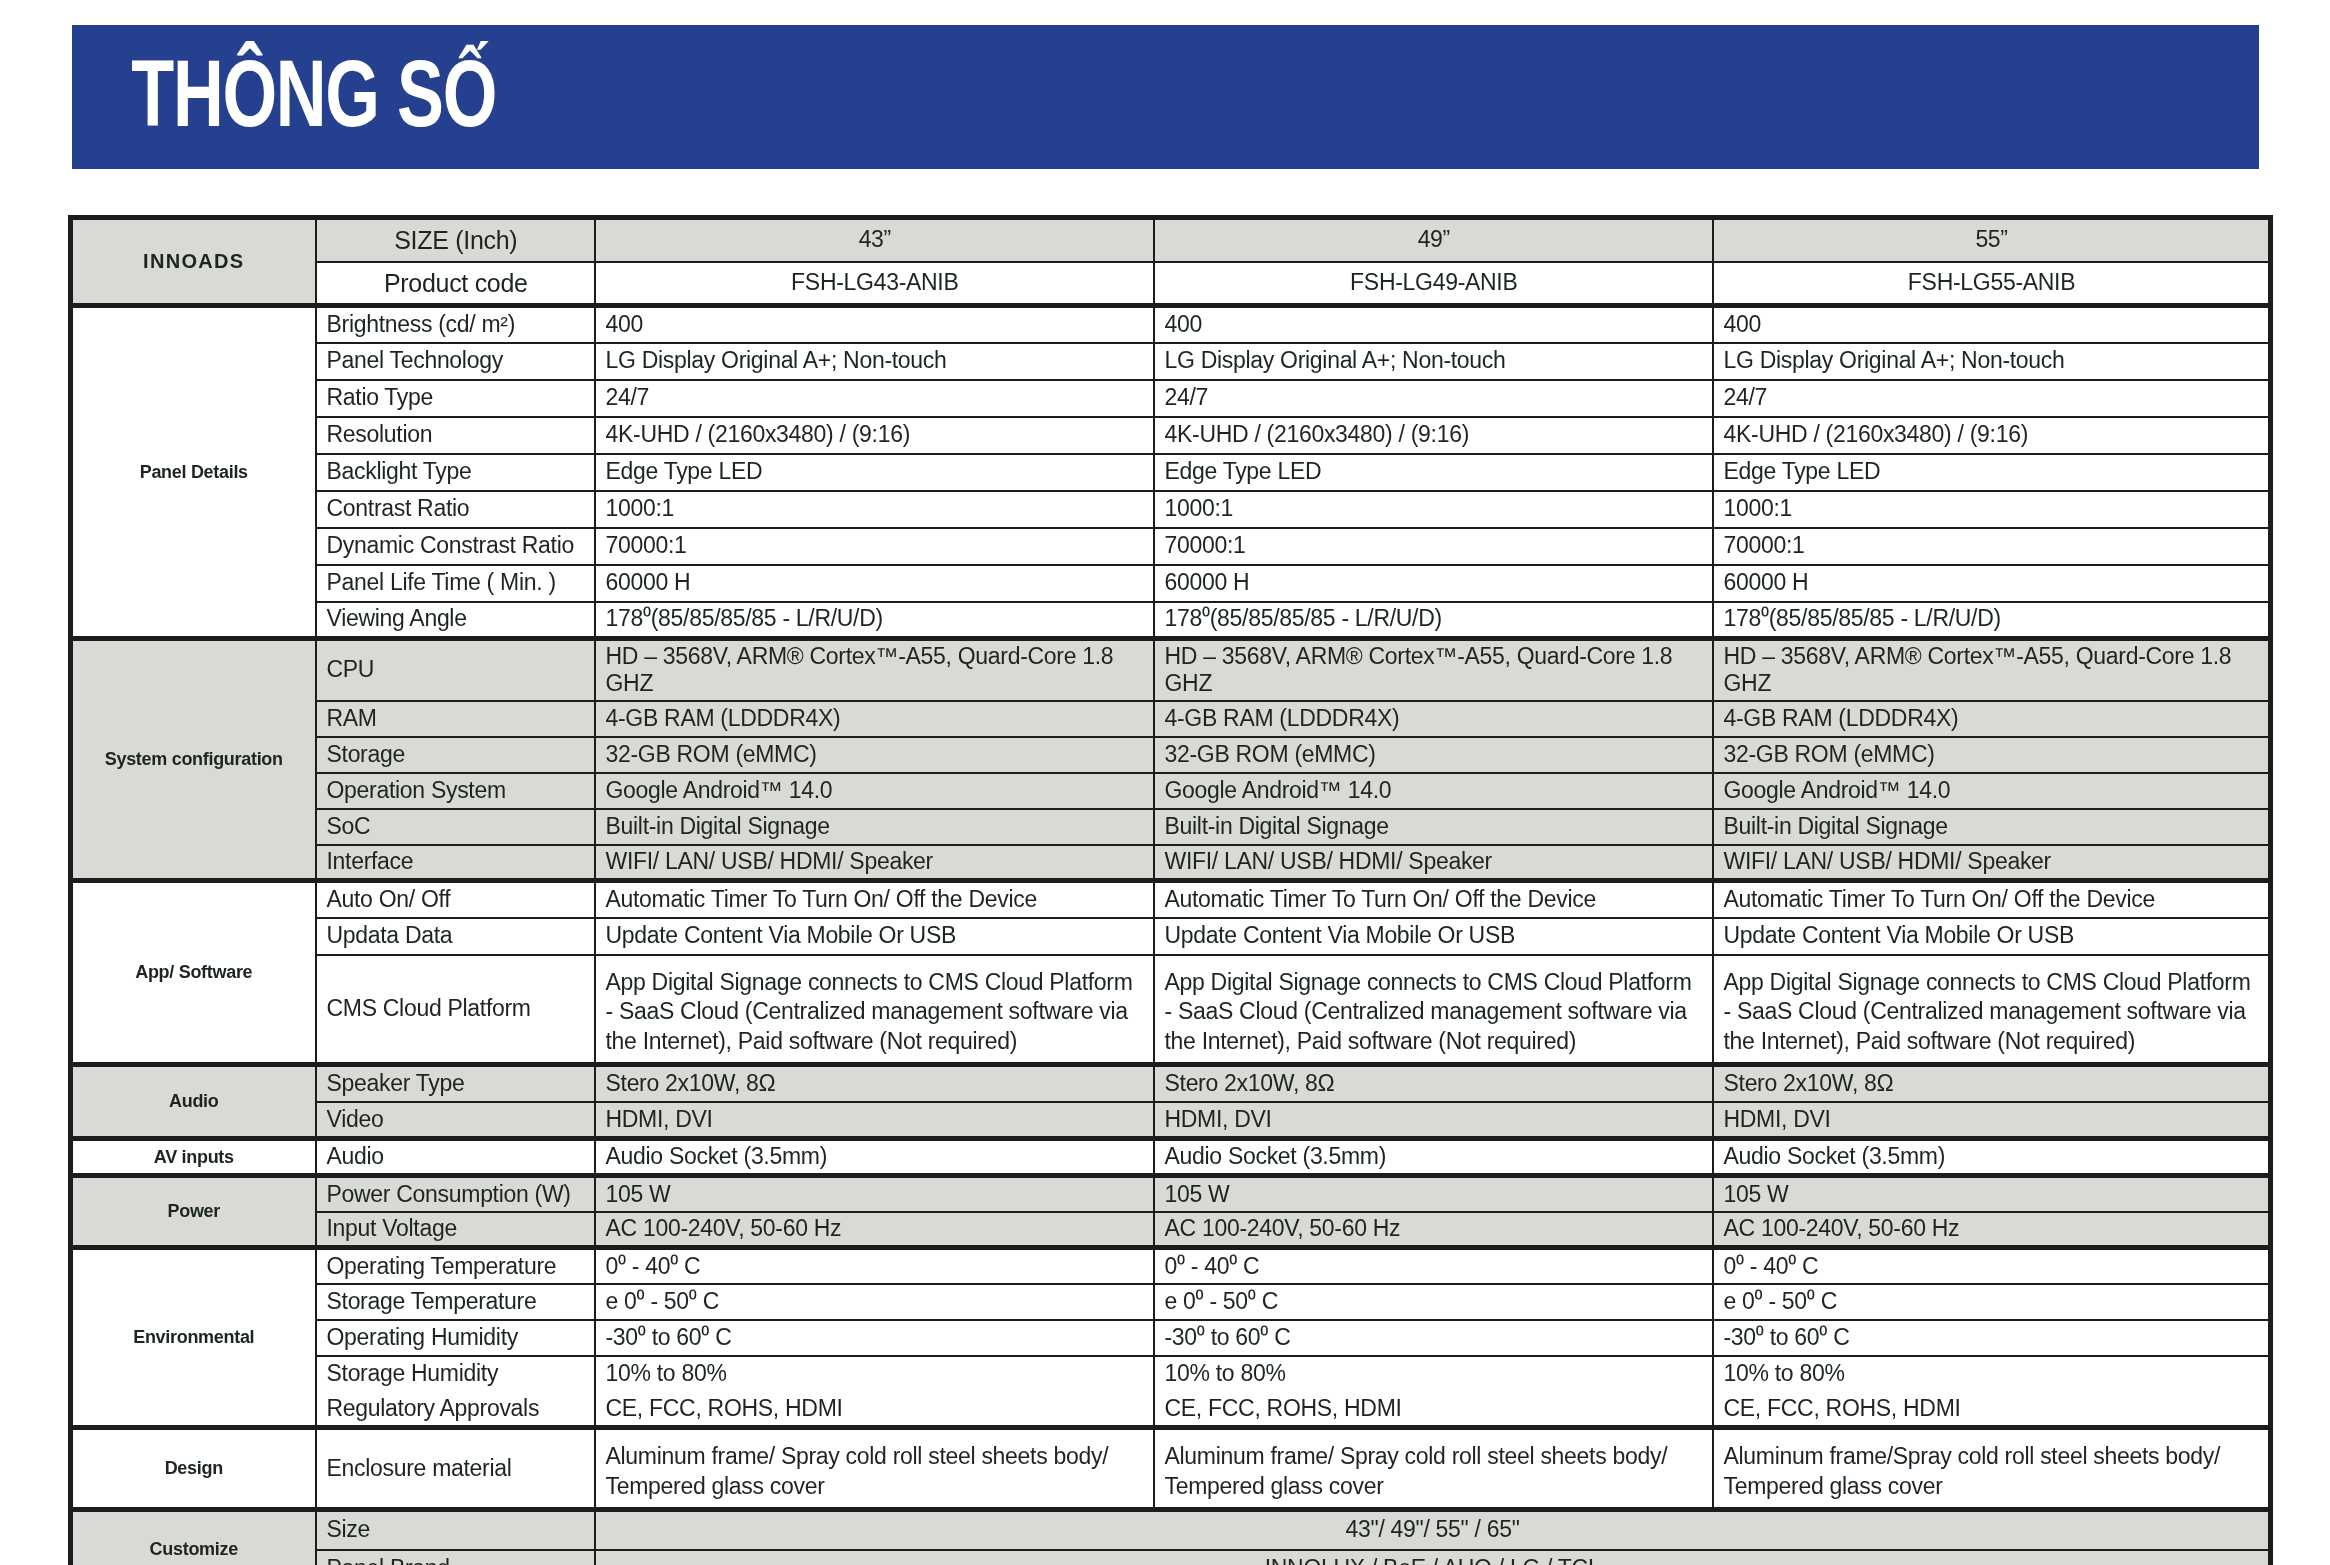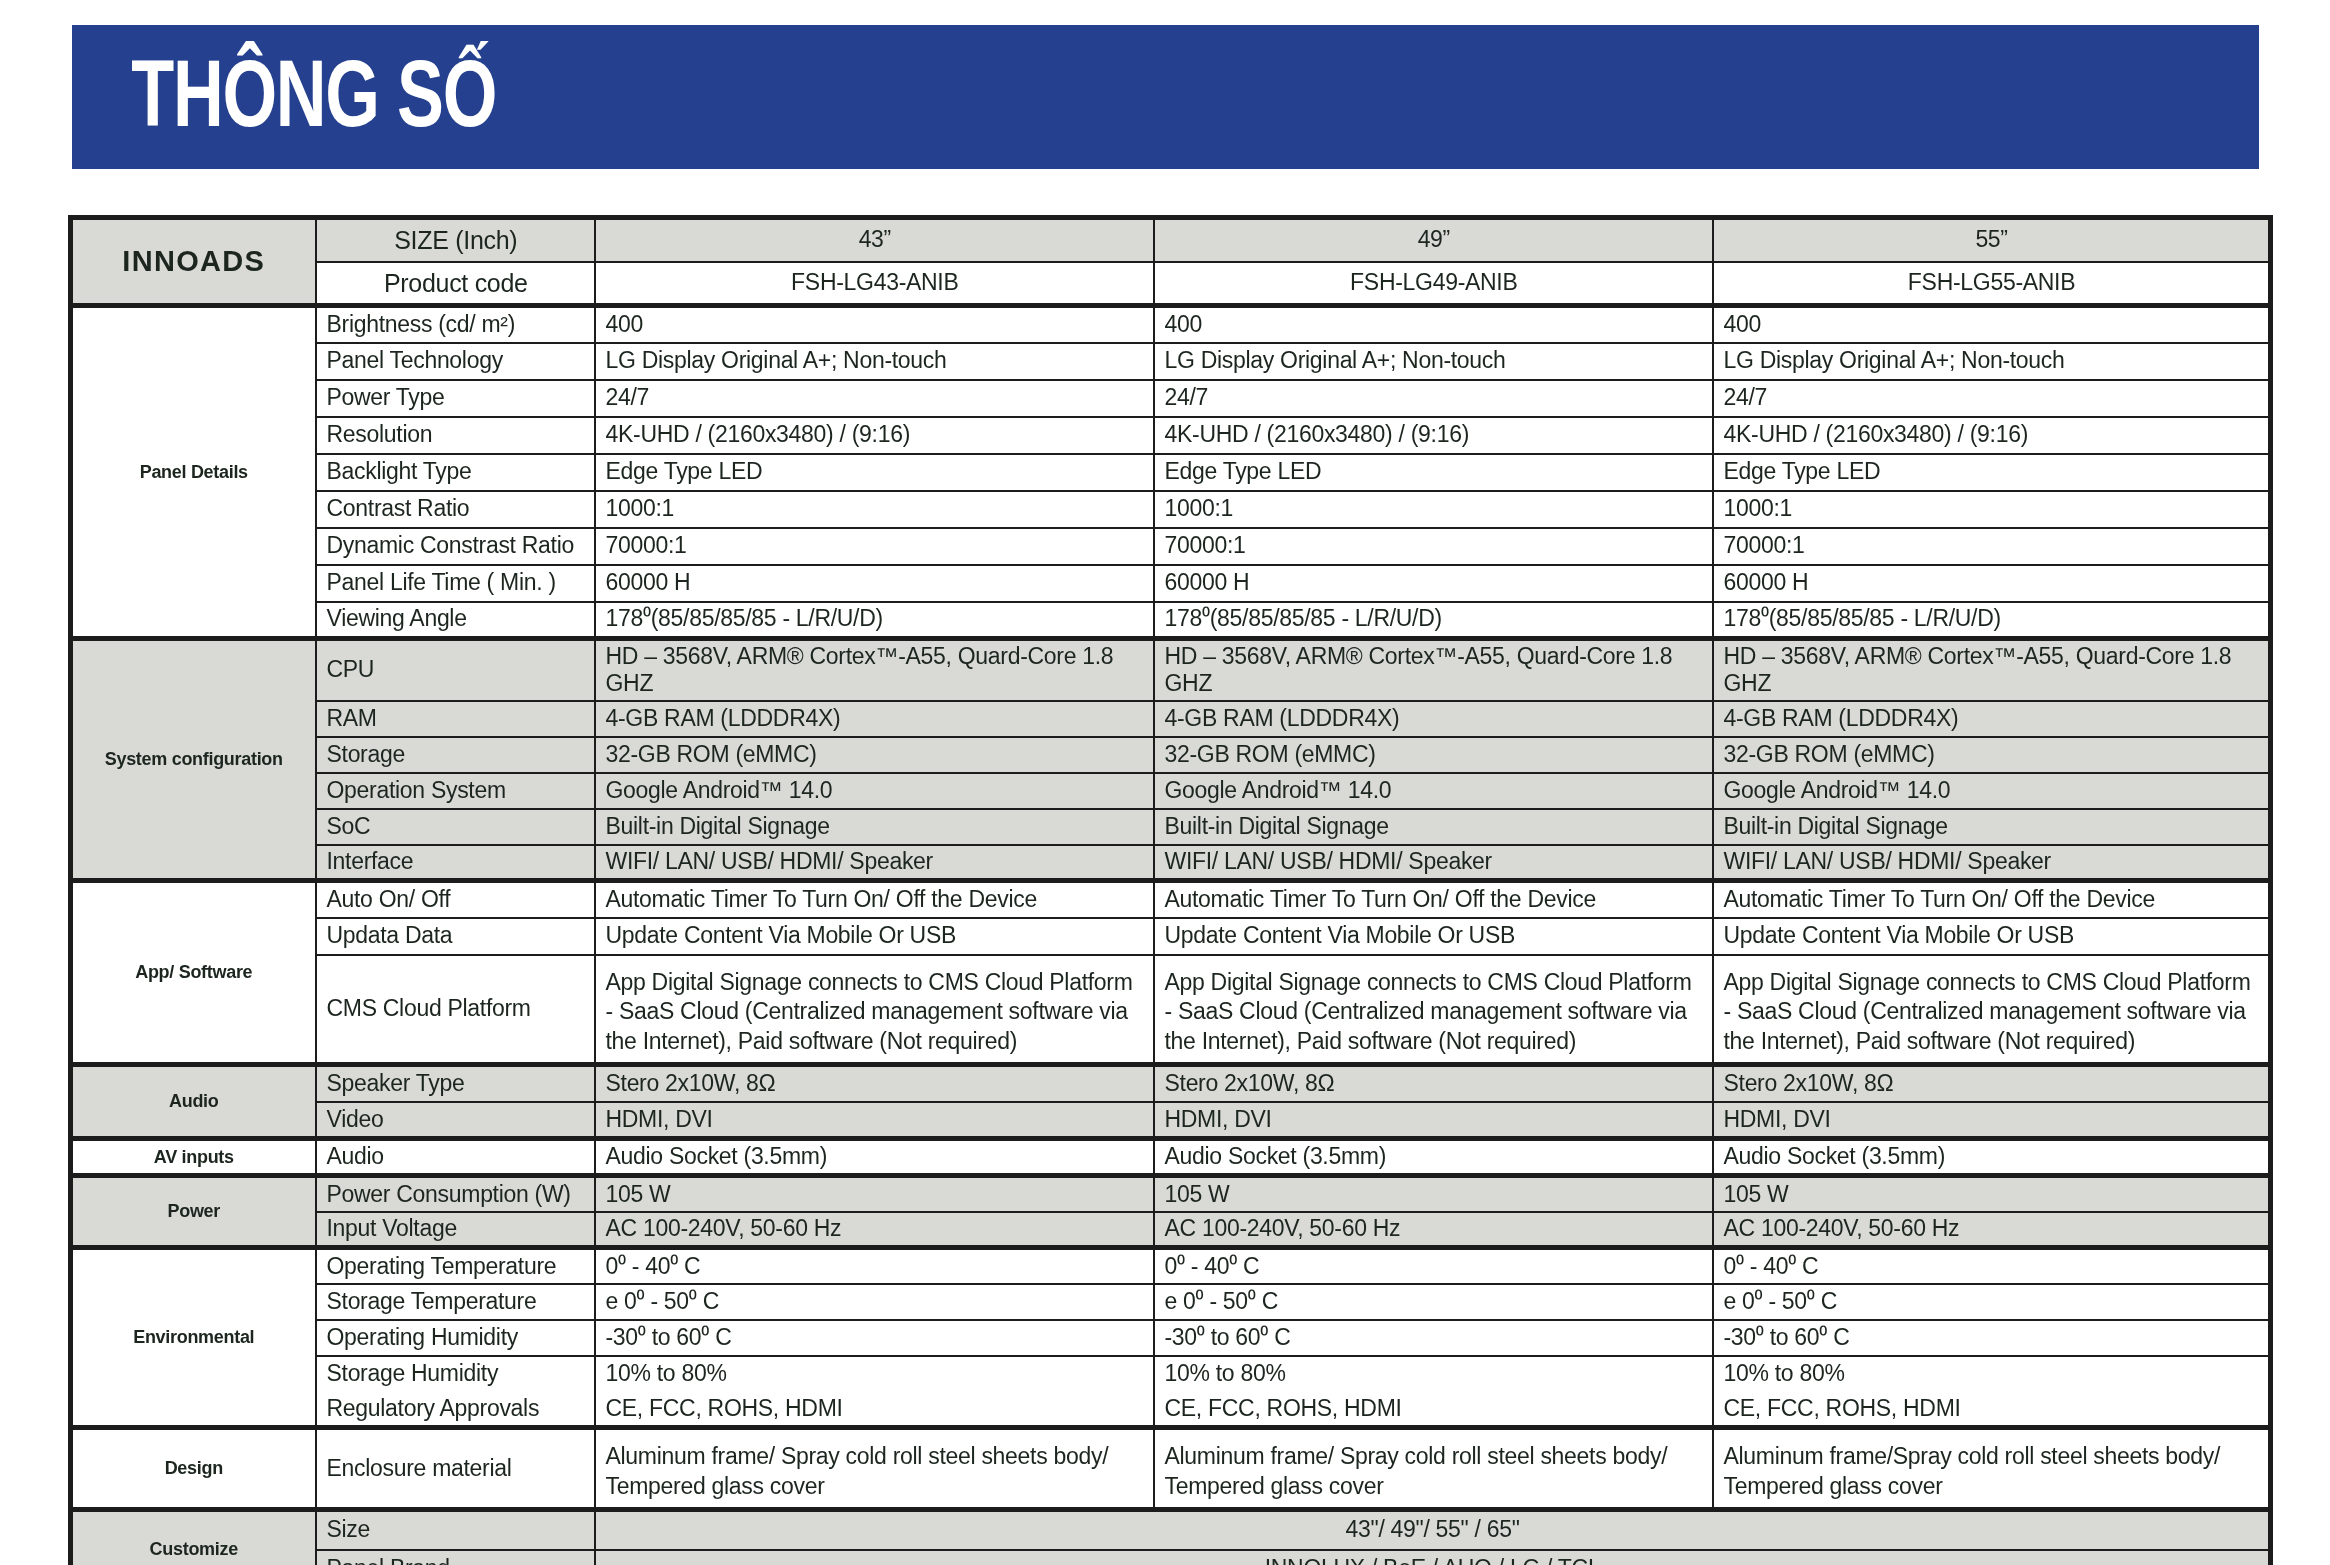--- a/index.html
+++ b/index.html
@@ -32,21 +32,21 @@
     background:#ffffff; overflow:hidden; color:#1c261f;
   }
   tr.gray-row > td { background:#d9d9d6; }
   tr.sec-start > td { border-top-width:5px; }
   tr.nbt > td { border-top:none; }
   tr.nbb > td { border-bottom:none;margin-left:9px; }
   td.section-cell {
     font-size:18px; font-weight:bold; text-align:center; padding:0 6.8px;
     line-height:1.15;
   }
-  td.brand { font-size:29px; letter-spacing:1.3px; }
+  td.brand { font-size:20px; letter-spacing:1.3px; }
   td.hdr-label { font-size:25px; font-weight:normal; text-align:center; }
   td.center { text-align:center; }
   tr.h-hdr { height:44px; }
   tr.r44 { height:37px; }
   tr.r43 { height:36px; }
   tr.r47 { height:40px; }
   tr.r74 { height:62px; }
   tr.r74 > td.value, tr.r130 > td.value { line-height:1.3; padding-top:12px; padding-bottom:5px; }
   tr.r130 { height:110px; }
 </style>
@@ -86,21 +86,21 @@
         <td class="value">400</td>
         <td class="value">400</td>
       </tr>
       <tr class="r44">
         <td class="label">Panel Technology</td>
         <td class="value">LG Display Original A+; Non-touch</td>
         <td class="value">LG Display Original A+; Non-touch</td>
         <td class="value">LG Display Original A+; Non-touch</td>
       </tr>
       <tr class="r44">
-        <td class="label">Power Type</td>
+        <td class="label">Ratio Type</td>
         <td class="value">24/7</td>
         <td class="value">24/7</td>
         <td class="value">24/7</td>
       </tr>
       <tr class="r44">
         <td class="label">Resolution</td>
         <td class="value">4K-UHD / (2160x3480) / (9:16)</td>
         <td class="value">4K-UHD / (2160x3480) / (9:16)</td>
         <td class="value">4K-UHD / (2160x3480) / (9:16)</td>
       </tr>

